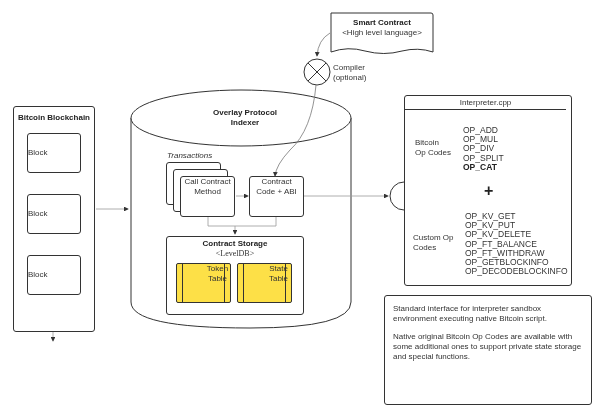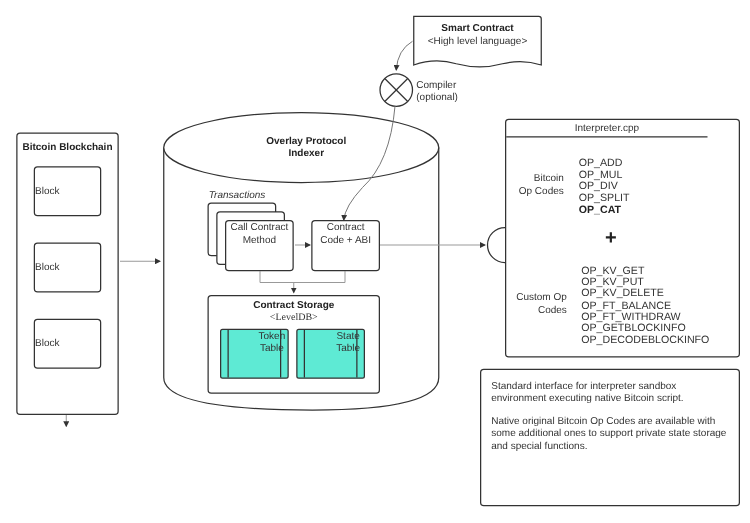--- a/index.html
+++ b/index.html
@@ -4,21 +4,21 @@
 <style>
   html, body { margin:0; padding:0; background:#ffffff; }
   body { width:600px; height:418px; position:relative; overflow:hidden;
          font-family:"Liberation Sans", sans-serif; color:#333; }
   .abs { position:absolute; }
   svg#wires { position:absolute; left:0; top:0; width:600px; height:418px; pointer-events:none; }
   .box { position:absolute; border:1px solid #333; border-radius:3px; background:#fff; box-sizing:border-box; }
   .center { display:flex; align-items:center; text-align:center; }
   .t8 { font-size:8px; line-height:10px; }
   .bold { font-weight:bold; color:#222; }
-  .table-cell { position:absolute; background:#5eead4; border:1px solid #333; border-radius:2px; box-sizing:border-box;padding-left:28px; }
+  .table-cell { position:absolute; background:#fde047; border:1px solid #333; border-radius:2px; box-sizing:border-box;padding-left:28px; }
   .table-cell .bar-l, .table-cell .bar-r { position:absolute; top:0; bottom:0; width:1px; background:#333; }
   .table-cell .bar-l { left:5px; } .table-cell .bar-r { right:5px; }
   .oplist div { font-size:8.5px; line-height:9.2px; color:#333; }
   .note p { margin:0 0 8px 0; font-size:8px; line-height:10px; color:#333; }
 </style>
 </head>
 <body>
 
 <svg id="wires" viewBox="0 0 600 418">
   <defs>
@@ -113,39 +113,39 @@
   <span>Token</span>
   <span>Table</span>
 </div>
 <div class="table-cell center t8" style="left:237px; top:263px; width:55px; height:40px; flex-direction:column;">
   <div class="bar-l"></div>
     <div class="bar-r"></div>
   <span>State</span>
   <span>Table</span>
 </div>
 
-<div class="box" style="left:404px; top:95px; width:188px; height:191px;">
+<div class="box" style="left:404px; top:95px; width:168px; height:191px;">
   <div class="abs t8" style="left:0; top:0; width:161px; height:13px; line-height:13px; text-align:center; border-bottom:1px solid #333;">Interpreter.cpp</div>
 </div>
 
-<div class="abs t8" style="left:415px; top:138px;text-align:right;">
+<div class="abs t8" style="left:415px; top:138px;">
   <div>Bitcoin</div>
   <div>Op Codes</div>
 </div>
 <div class="abs oplist" style="left:463px; top:126px;">
   <div>OP_ADD</div>
   <div>OP_MUL</div>
   <div>OP_DIV</div>
   <div>OP_SPLIT</div>
   <div style="font-weight:bold; color:#222;">OP_CAT</div>
 </div>
 
 <div class="abs" style="left:484px; top:183px; font-size:16px; font-weight:bold; color:#222; line-height:16px;">+</div>
 
-<div class="abs t8" style="left:413px; top:233px;text-align:right;">
+<div class="abs t8" style="left:413px; top:233px;">
   <div>Custom Op</div>
   <div>Codes</div>
 </div>
 <div class="abs oplist" style="left:465px; top:212px;">
   <div>OP_KV_GET</div>
   <div>OP_KV_PUT</div>
   <div>OP_KV_DELETE</div>
   <div>OP_FT_BALANCE</div>
   <div>OP_FT_WITHDRAW</div>
   <div>OP_GETBLOCKINFO</div>

